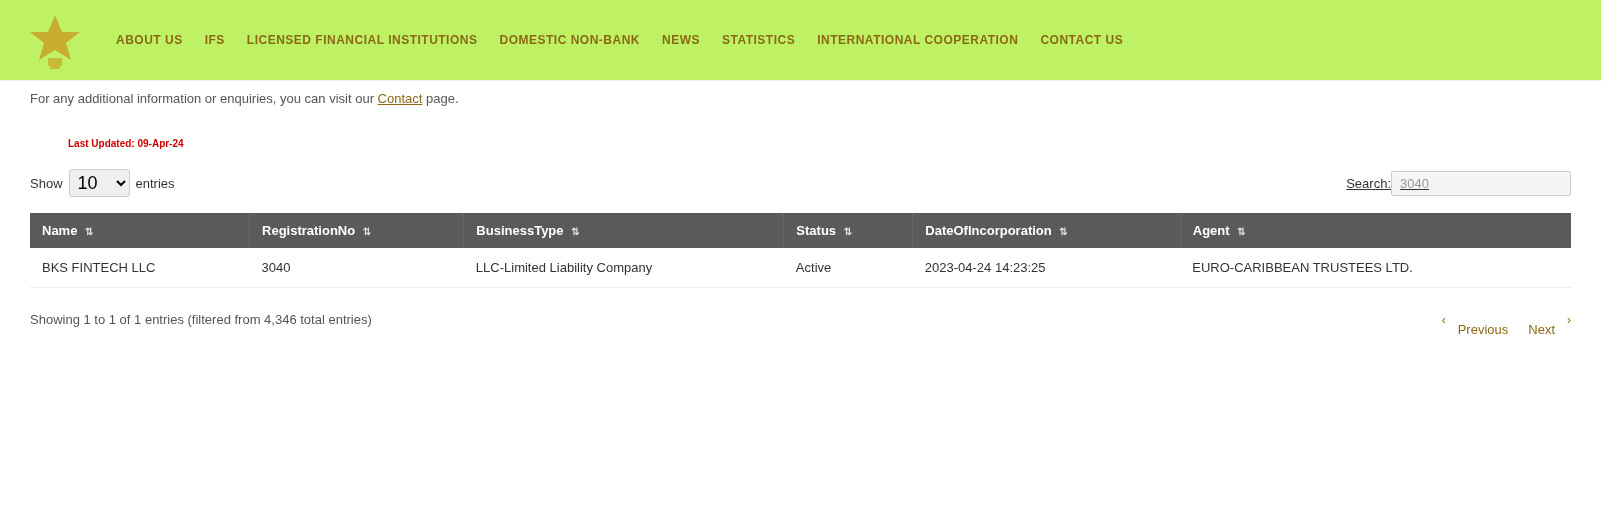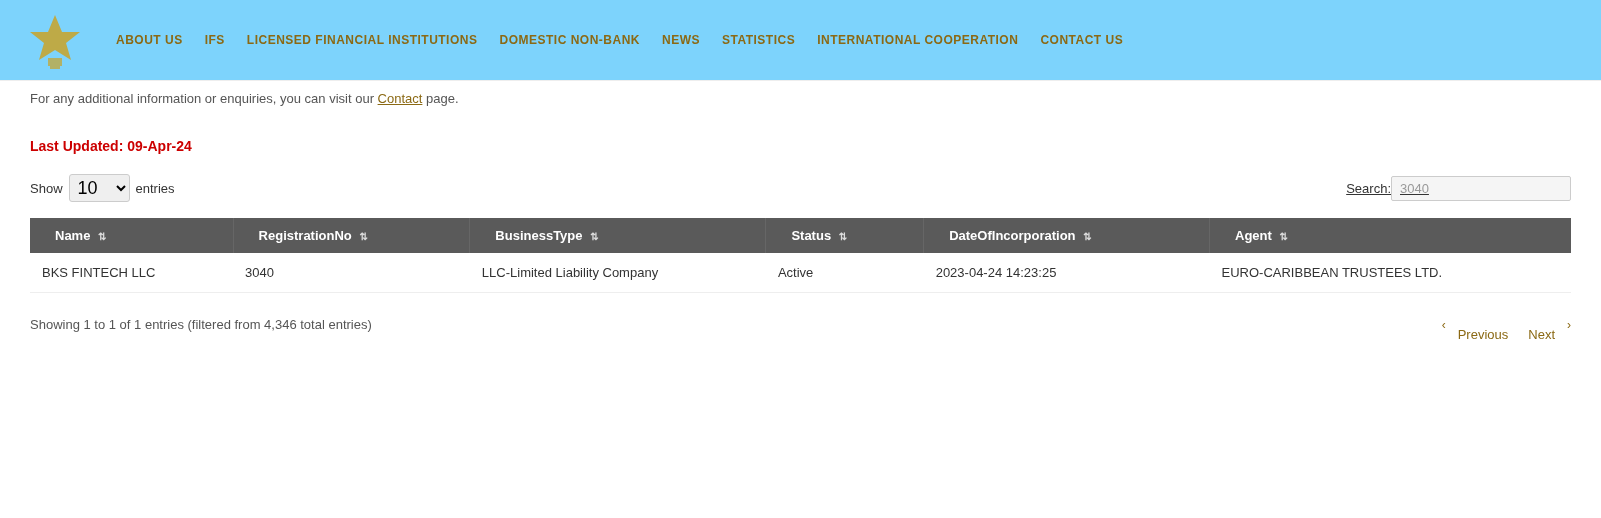--- a/index.html
+++ b/index.html
@@ -5,21 +5,21 @@
     * { box-sizing: border-box; margin: 0; padding: 0; }
     body { font-family: Arial, sans-serif; font-size: 14px; color: #333; background: #fff; }
 
     
     .navbar {
       display: flex;
       align-items: center;
       padding: 10px 20px;
       border-bottom: 1px solid #eee;
       gap: 0;
-      background: #7dd3fc;
+      background: #bef264;
     }
     .logo {
       width: 70px;
       height: 60px;
       margin-right: 20px;
       flex-shrink: 0;
     }
     .nav-links {
       display: flex;
       align-items: center;
@@ -45,23 +45,24 @@
     .info-text {
       font-size: 13px;
       color: #555;
       margin-bottom: 32px;
     }
     .info-text a {
       color: #8B6914;
     }
     .last-updated {
       color: #cc0000;
-      font-size: 14px;
+      font-size: 10px;
       font-weight: bold;
       margin-bottom: 20px;
+      margin-left: 38px;
     }
     .last-updated span {
       color: #cc0000;
       font-weight: bold;
     }
 
     
     .table-controls {
       display: flex;
       justify-content: space-between;
@@ -103,21 +104,21 @@
     .data-table {
       width: 100%;
       border-collapse: collapse;
       font-size: 13px;
     }
     .data-table thead tr {
       background: #5a5a5a;
       color: #fff;
     }
     .data-table thead th {
-      padding: 10px 25px;
+      padding: 10px 12px;
       text-align: left;
       font-weight: bold;
       white-space: nowrap;
       border-right: 1px solid #666;
       cursor: pointer;
       user-select: none;
     }
     .data-table thead th:last-child { border-right: none; }
     .sort-icon {
       display: inline-block;

